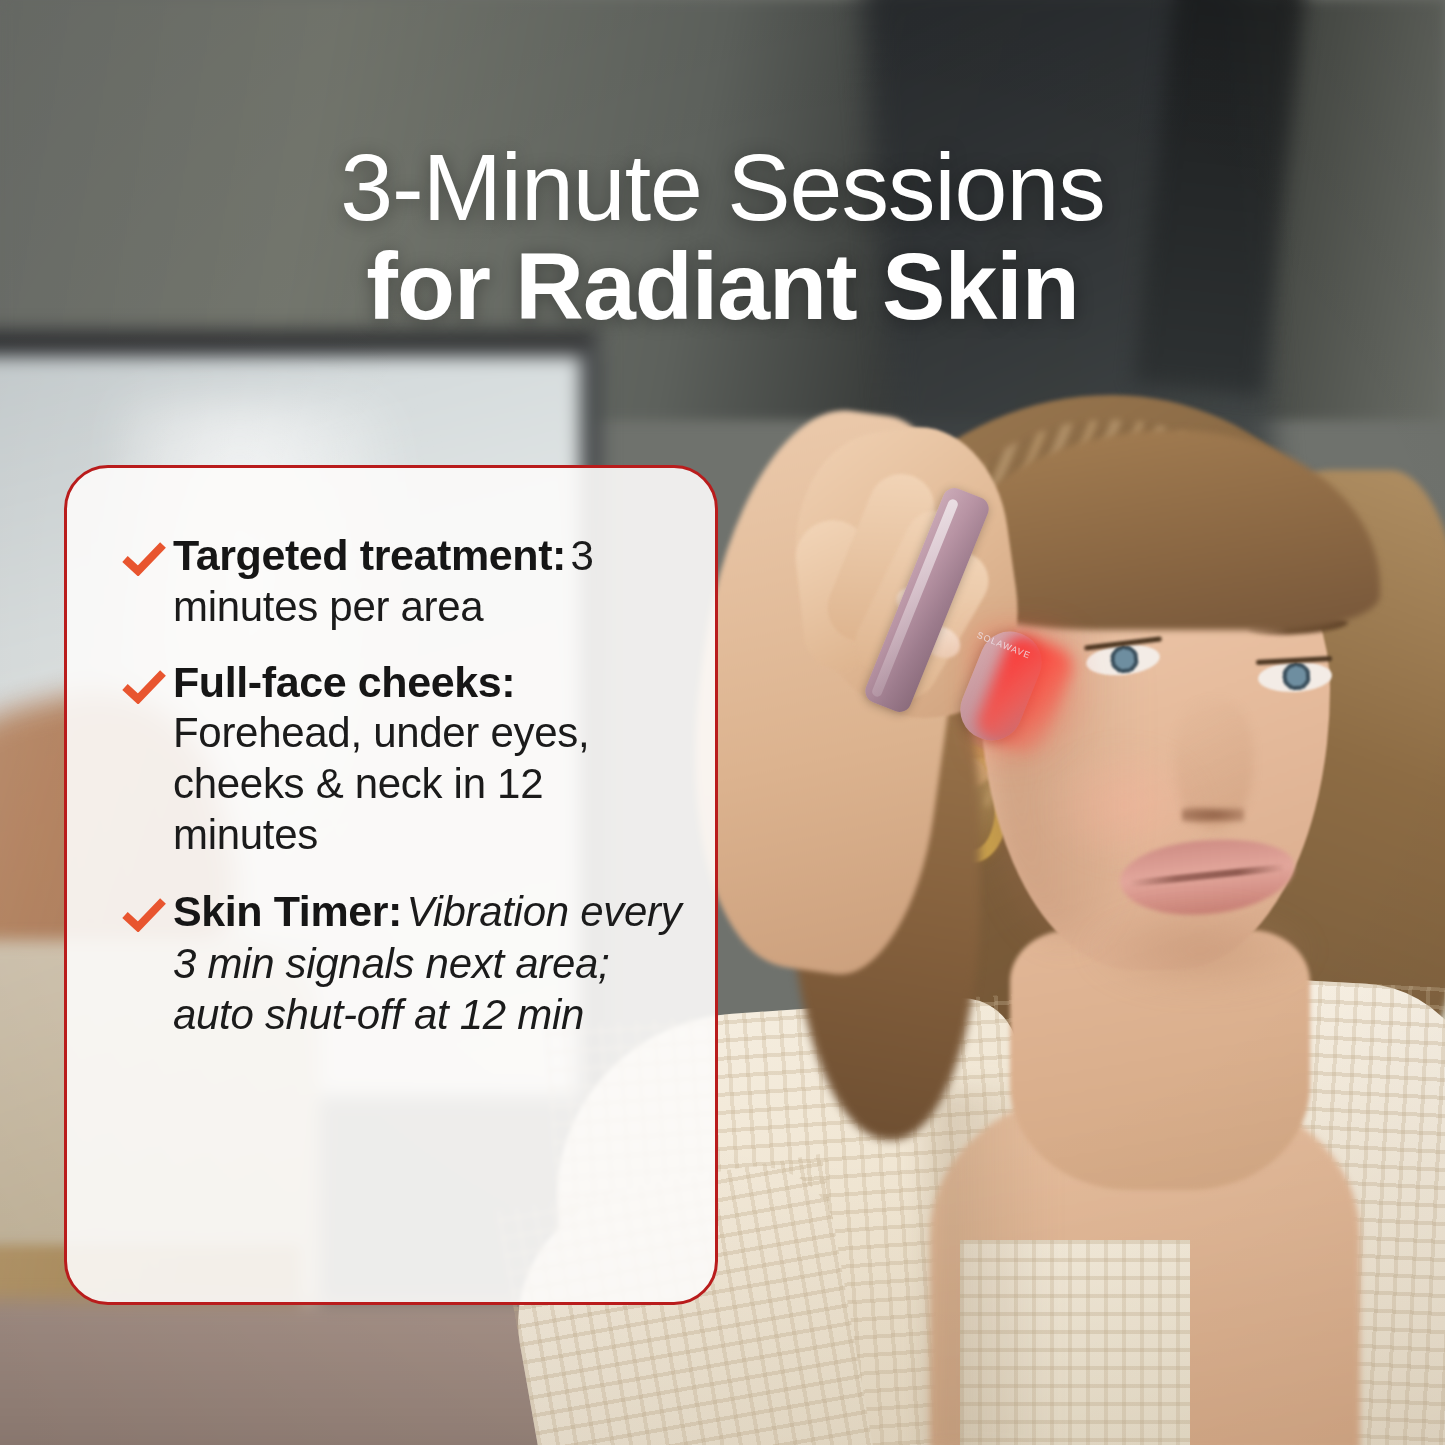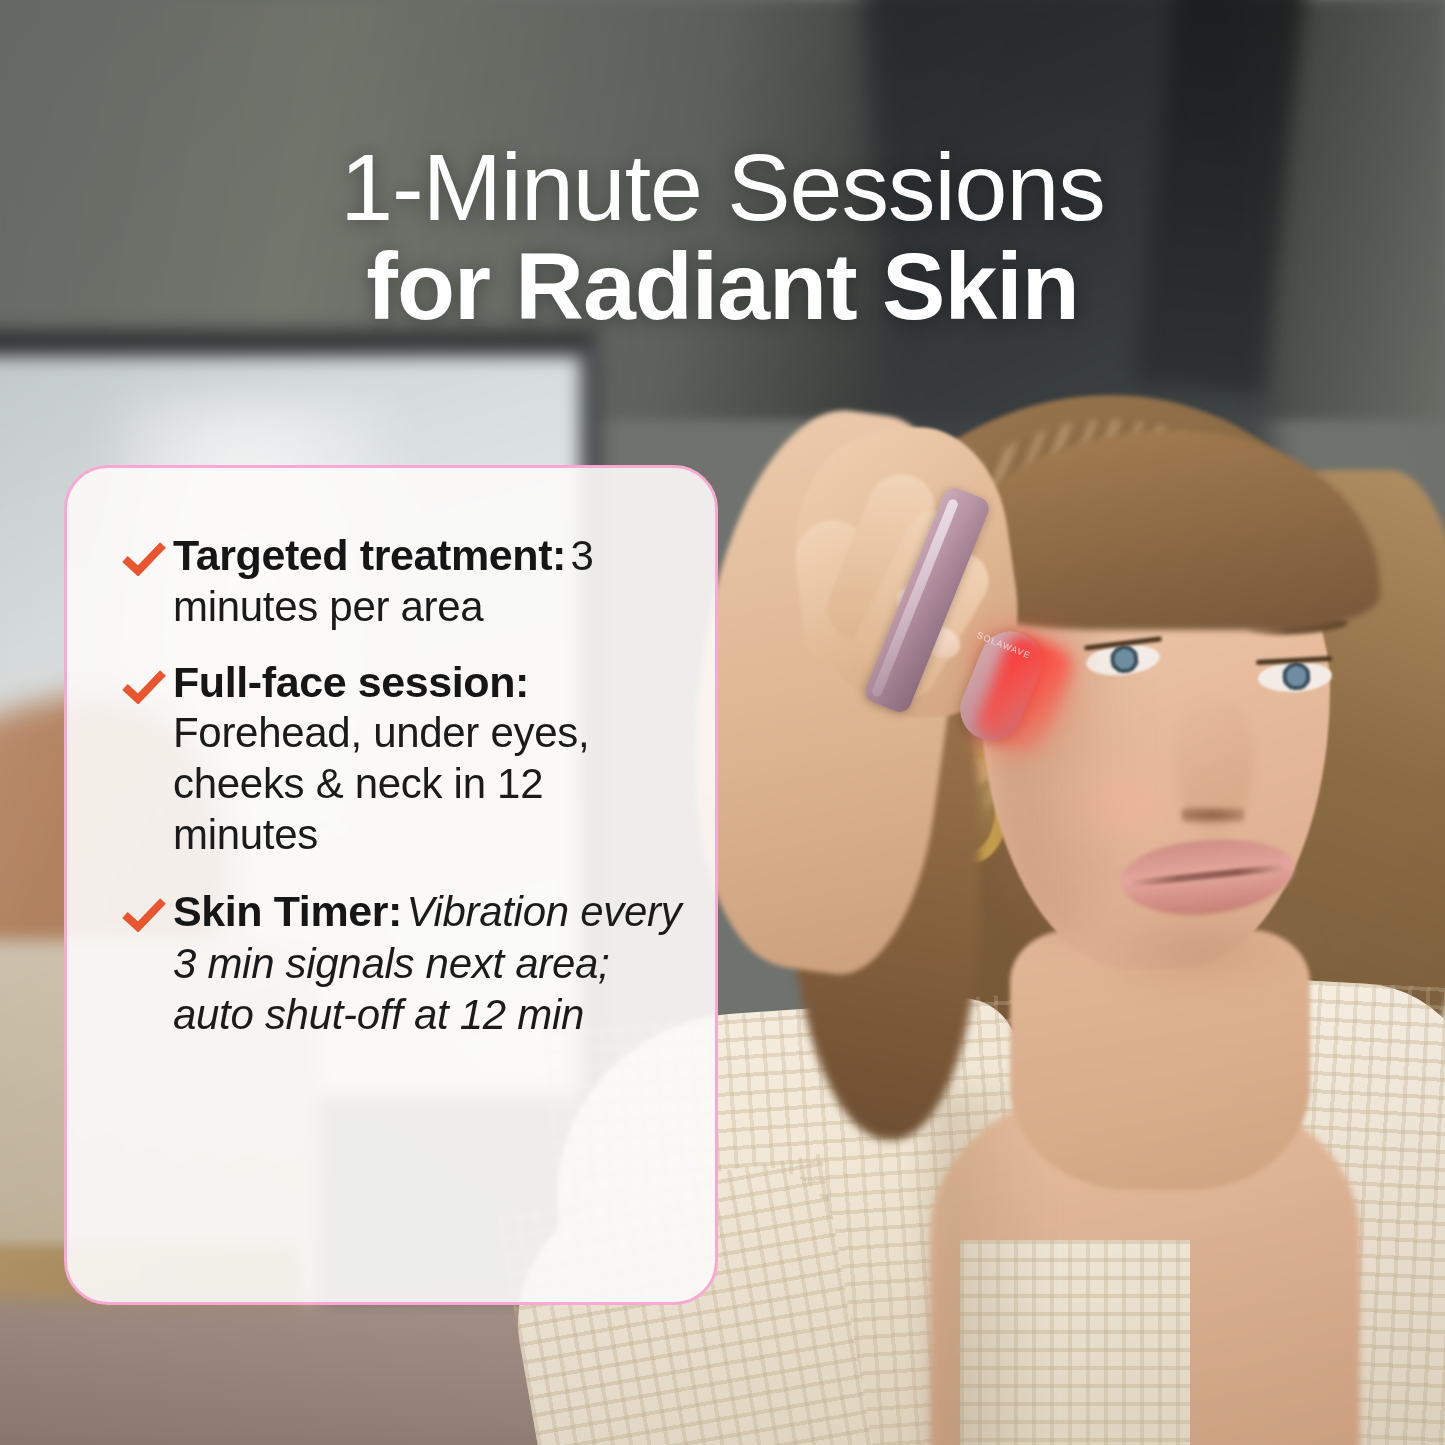--- a/index.html
+++ b/index.html
@@ -399,21 +399,21 @@
   .headline .l1 { display: block; font-size: 95px; font-weight: 400; letter-spacing: -1px; }
   .headline .l2 { display: block; font-size: 95px; font-weight: 700; letter-spacing: -1px; }
 
   
   .card {
     position: absolute;
     left: 64px; top: 465px;
     width: 654px; height: 840px;
     box-sizing: border-box;
     background: rgba(252,251,249,.90);
-    border: 3px solid #f9a8d4;
+    border: 3px solid #b91c1c;
     border-radius: 44px;
     padding: 62px 28px 0 54px;
     backdrop-filter: blur(2px);
   }
   .feature {
     display: flex;
     align-items: flex-start;
     margin-bottom: 26px;
   }
   .check {
@@ -516,21 +516,21 @@
       <div class="wand-glow"></div>
       <div class="wand-body"></div>
       <div class="wand-highlight"></div>
       <div class="wand-label">SOLAWAVE</div>
     </div>
 
     <div class="photo-soften"></div>
   </div>
 
   <div class="headline">
-    <span class="l1">1-Minute Sessions</span>
+    <span class="l1">3-Minute Sessions</span>
     <span class="l2">for Radiant Skin</span>
   </div>
 
   <div class="card">
 
     <div class="feature">
       <span class="check">
         <svg width="46" height="34" viewBox="0 0 46 34" aria-hidden="true">
           <path d="M4 17 L17 29 L42 3" fill="none" stroke="#e8552f" stroke-width="8" stroke-linecap="butt" stroke-linejoin="miter"></path>
         </svg>
@@ -541,21 +541,21 @@
       </span>
     </div>
 
     <div class="feature">
       <span class="check">
         <svg width="46" height="34" viewBox="0 0 46 34" aria-hidden="true">
           <path d="M4 17 L17 29 L42 3" fill="none" stroke="#e8552f" stroke-width="8" stroke-linecap="butt" stroke-linejoin="miter"></path>
         </svg>
       </span>
       <span class="ftext">
-        <span class="ftitle">Full-face session:</span>
+        <span class="ftitle">Full-face cheeks:</span>
         <span class="fdesc">Forehead, under eyes, cheeks &amp; neck in 12 minutes</span>
       </span>
     </div>
 
     <div class="feature">
       <span class="check">
         <svg width="46" height="34" viewBox="0 0 46 34" aria-hidden="true">
           <path d="M4 17 L17 29 L42 3" fill="none" stroke="#e8552f" stroke-width="8" stroke-linecap="butt" stroke-linejoin="miter"></path>
         </svg>
       </span>

